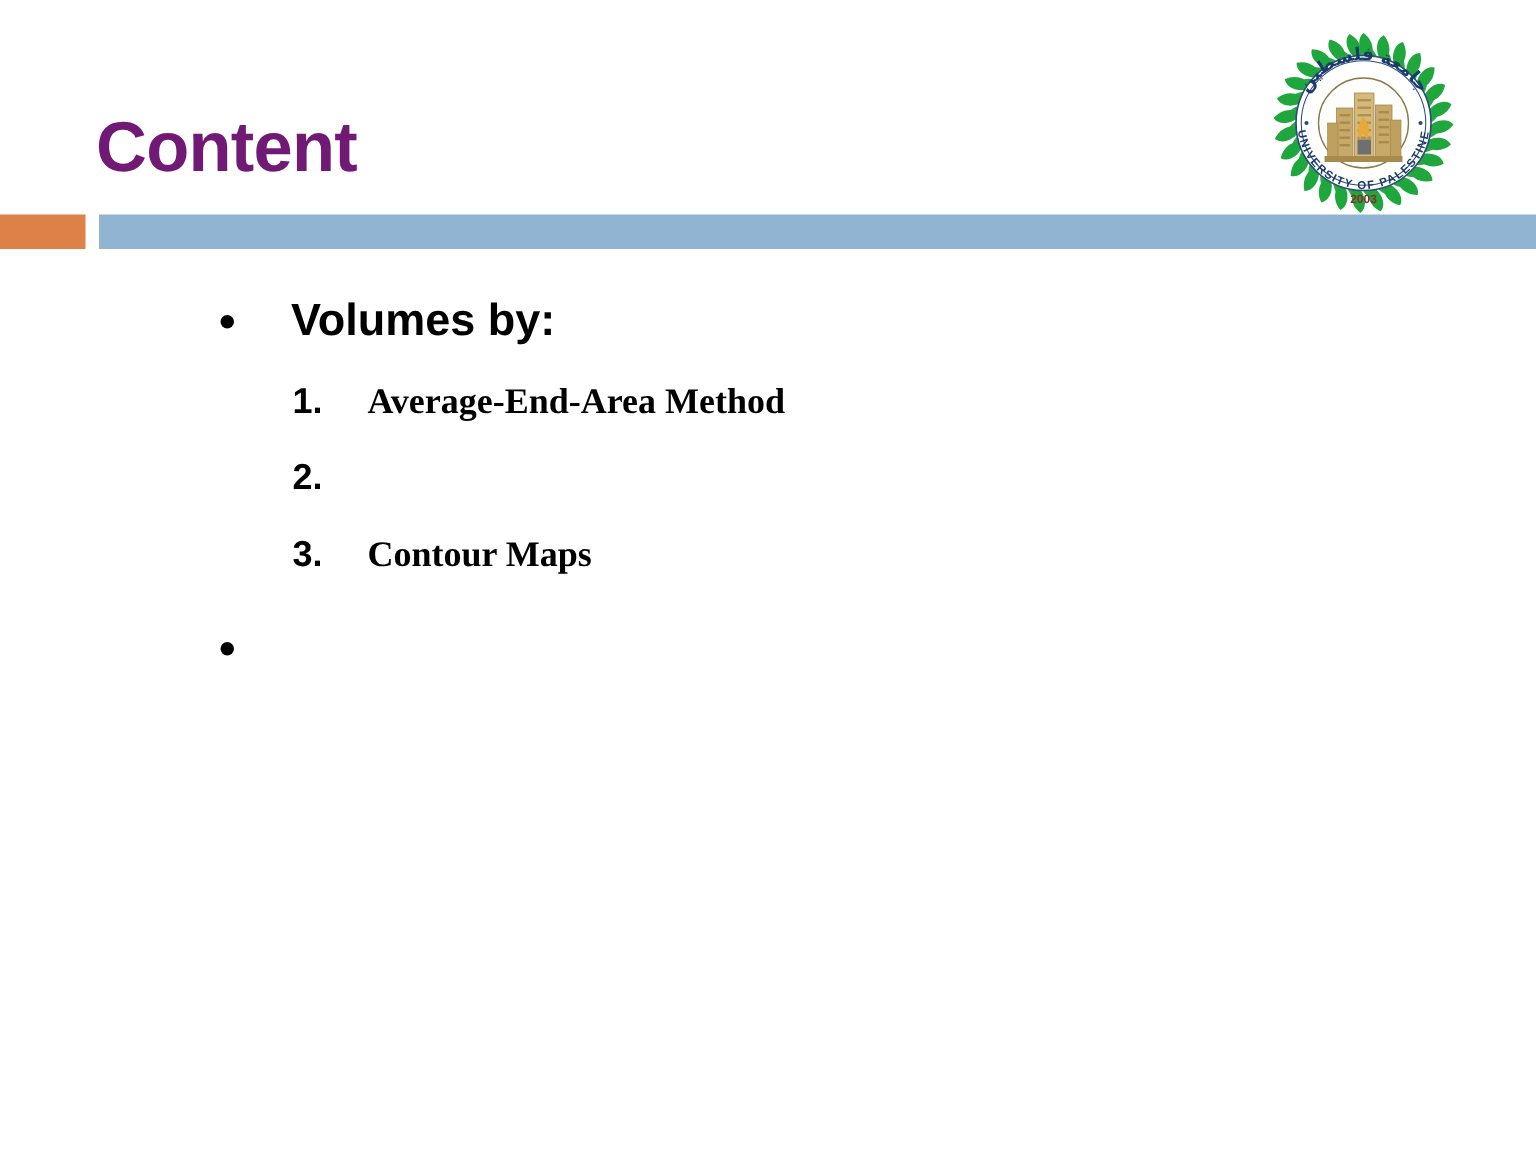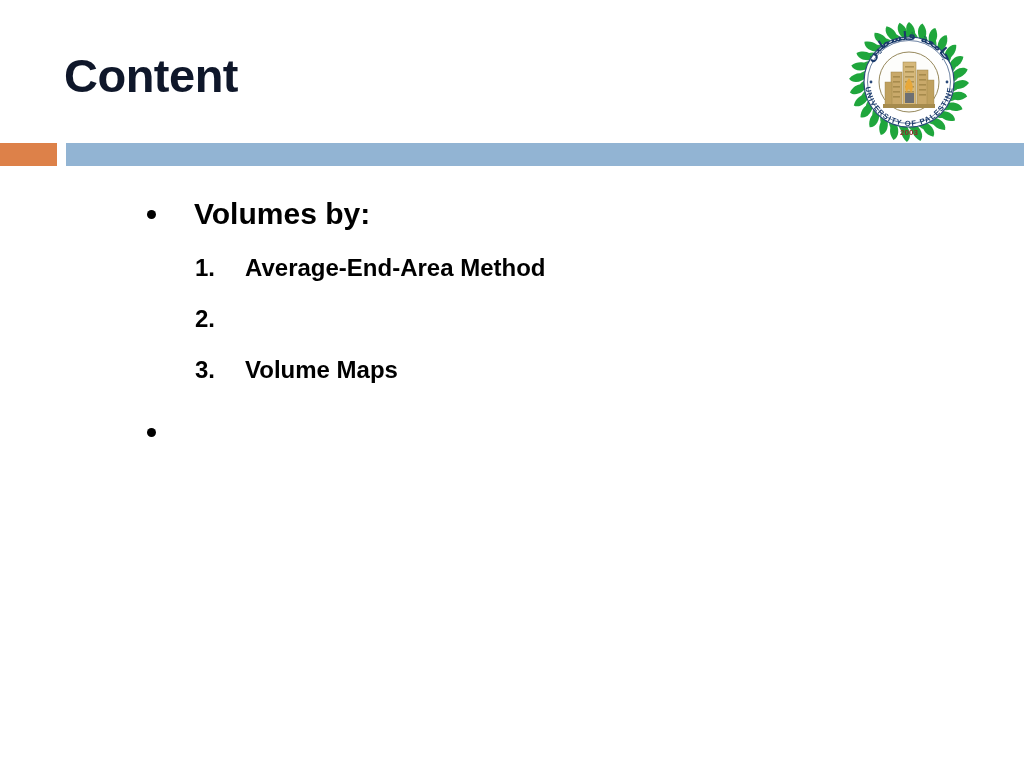--- a/index.html
+++ b/index.html
@@ -19,24 +19,24 @@
   .slide {
     position: absolute;
     inset: 0;
     background: #ffffff;
   }
 
   
   .slide-title {
     position: absolute;
     left: 64px;
-    top: 52px;
+    top: 74px;
     font-size: 47px;
     font-weight: bold;
-    color: #0f172a;
+    color: #701a75;
     letter-spacing: -0.5px;
     line-height: 1.0;
     white-space: nowrap;
   }
 
   
   .divider {
     position: absolute;
     left: 0;
     top: 143px;
@@ -119,20 +119,21 @@
   }
   .num-text {
     position: absolute;
     left: 245px;
     top: 0;
     font-size: 24px;
     font-weight: bold;
     color: #000000;
     line-height: 32px;
     white-space: nowrap;
+    font-family: Liberation Serif, serif;
   }
 
   .spacer-sm { height: 9px; }
 </style>
 </head>
 <body>
 
 <div class="slide">
 
   <div class="slide-title">Content</div>
@@ -397,21 +398,21 @@
       <span class="num-mark">1.</span>
       <span class="num-text">Average-End-Area Method</span>
     </div>
 
     <div class="num-row">
       <span class="num-mark">2.</span>
     </div>
 
     <div class="num-row">
       <span class="num-mark">3.</span>
-      <span class="num-text">Volume Maps</span>
+      <span class="num-text">Contour Maps</span>
     </div>
 
     <div class="spacer-sm"></div>
 
     <div class="bullet-row">
       <span class="bullet-mark"></span>
     </div>
 
   </div>
 </div>

